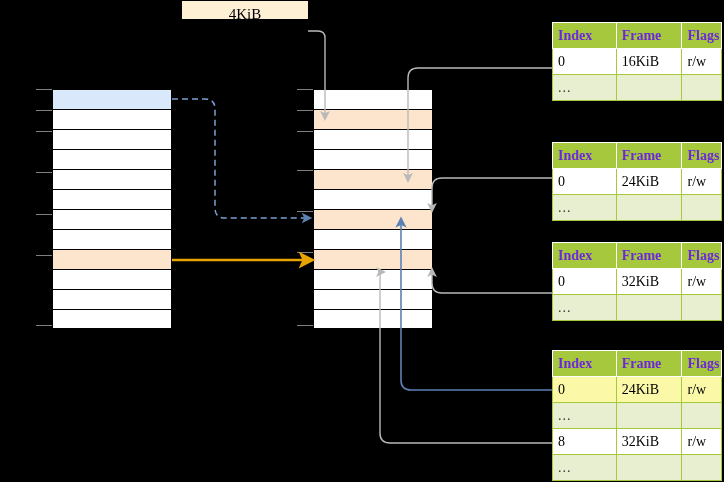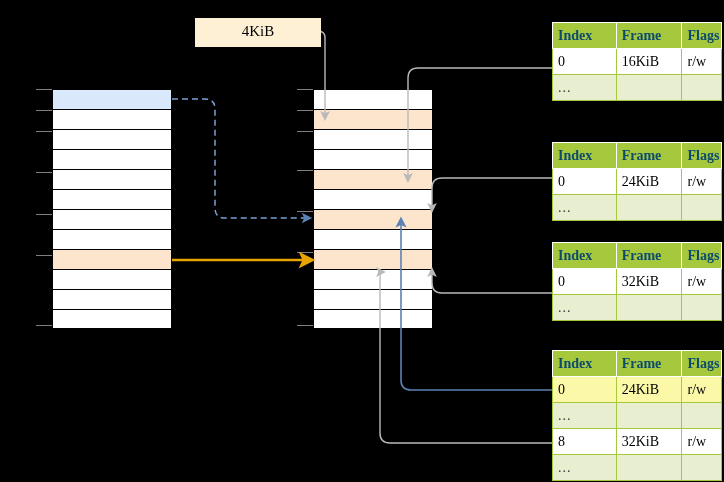--- a/index.html
+++ b/index.html
@@ -81,42 +81,42 @@
     height: 26px;
     box-sizing: border-box;
     color: #000000;
     text-align: left;
     vertical-align: middle;
     overflow: hidden;
     white-space: nowrap;
   }
   .ptable th {
     background: #a5c83c;
-    color: #0c4a6e;
+    color: #6d28d9;
     font-weight: bold;
     border-color: #ffffff;
   }
   .ptable tr.ellipsis td {
     background: #e8eed0;
     color: #3d3d3d;
     letter-spacing: 1px;
   }
   .ptable td.hl {
     background: #fbf8a8;
   }
   .col-index { width: 58px; }
   .col-frame { width: 60px; }
   .col-flags { width: 36px; }
 </style>
 </head>
 <body>
 
 <div id="canvas">
 
-  <div class="size-label" style="left:182px; top:18px; width:126px; height:29px;margin-left:13px;">4KiB</div>
+  <div class="size-label" style="left:182px; top:1px; width:126px; height:18px;">4KiB</div>
 
   <div class="mem-col" id="left-col" style="left:52px; top:89px; width:120px;">
       <div class="mem-row blue" style="height: 20px;"></div>
       <div class="mem-row" style="height: 20px;"></div>
       <div class="mem-row" style="height: 20px;"></div>
       <div class="mem-row" style="height: 20px;"></div>
       <div class="mem-row" style="height: 20px;"></div>
       <div class="mem-row" style="height: 20px;"></div>
       <div class="mem-row" style="height: 20px;"></div>
       <div class="mem-row" style="height: 20px;"></div>

